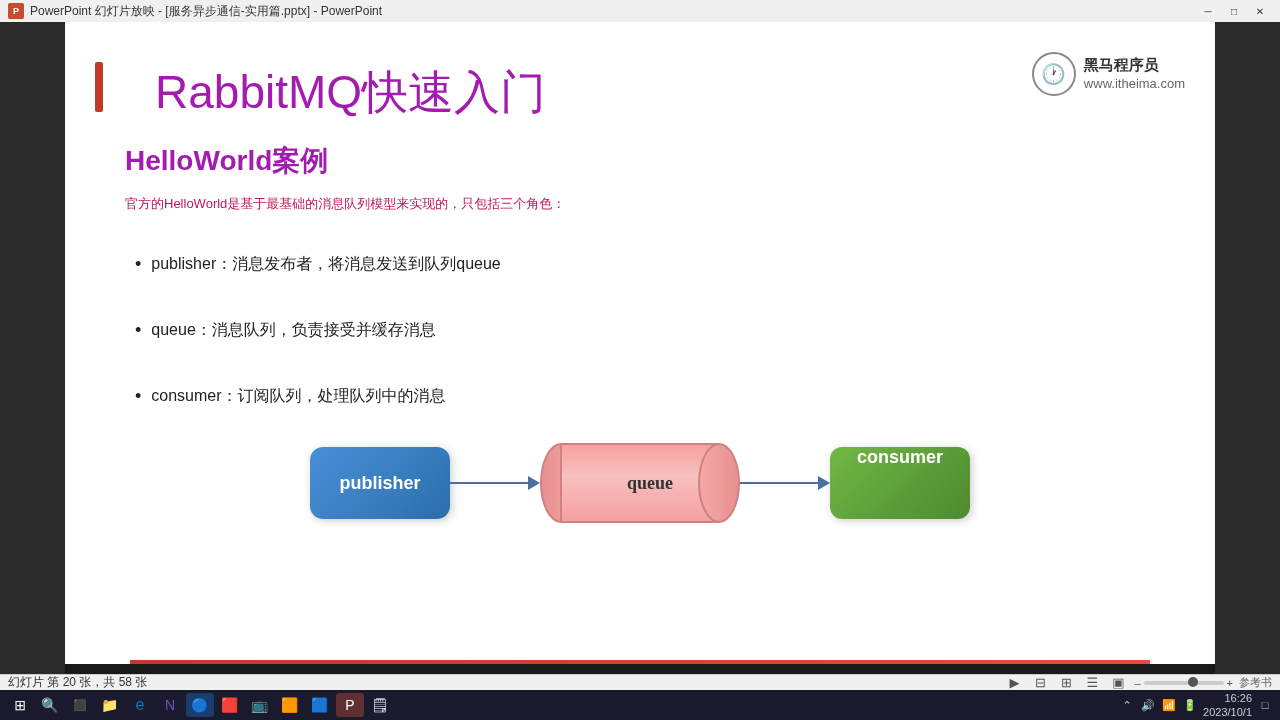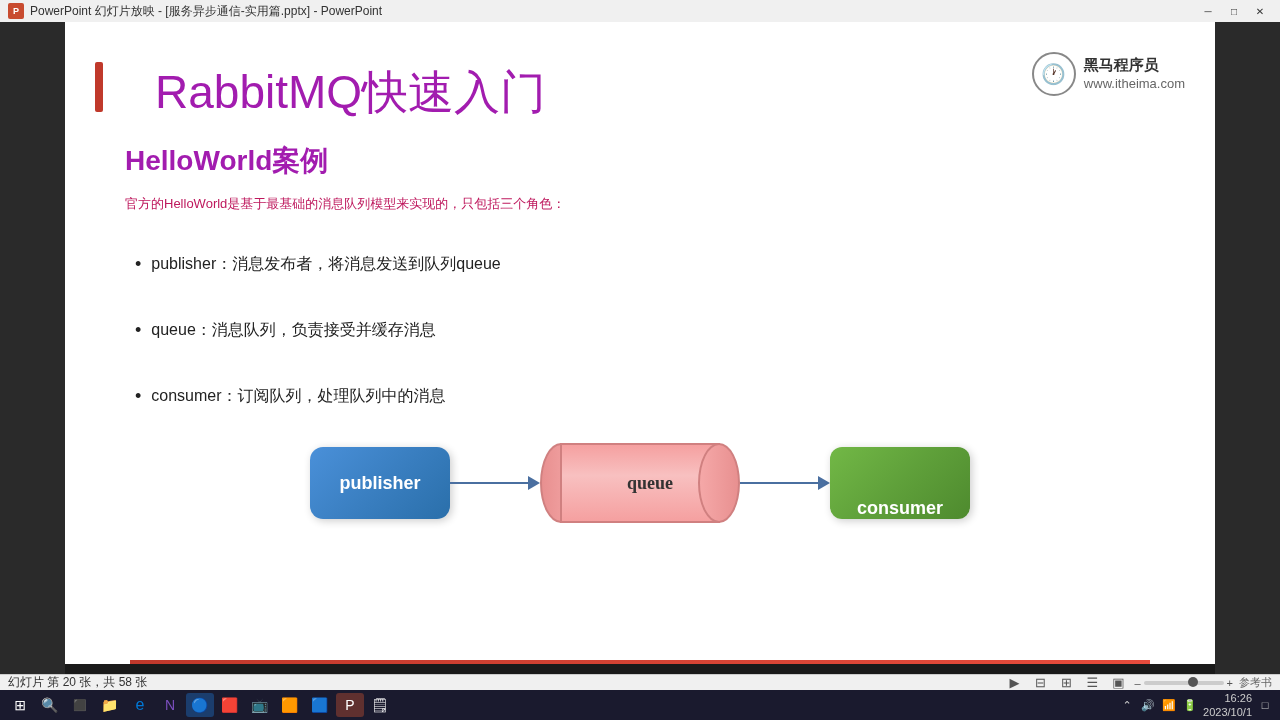--- a/index.html
+++ b/index.html
@@ -266,21 +266,21 @@
       background: linear-gradient(to right, #f5a8a8 0%, #e89090 100%);
     }
 
     
     .consumer-box {
       width: 140px;
       height: 72px;
       background: linear-gradient(135deg, #72b846 0%, #5fa03a 50%, #4e8a2e 100%);
       border-radius: 12px;
       display: flex;
-      align-items: flex-end;
+      align-items: flex-start;
       justify-content: center;
       color: white;
       font-size: 18px;
       font-weight: bold;
       box-shadow: 2px 2px 8px rgba(0,0,0,0.2);
       flex-shrink: 0;
     }
 
     
     .taskbar {

